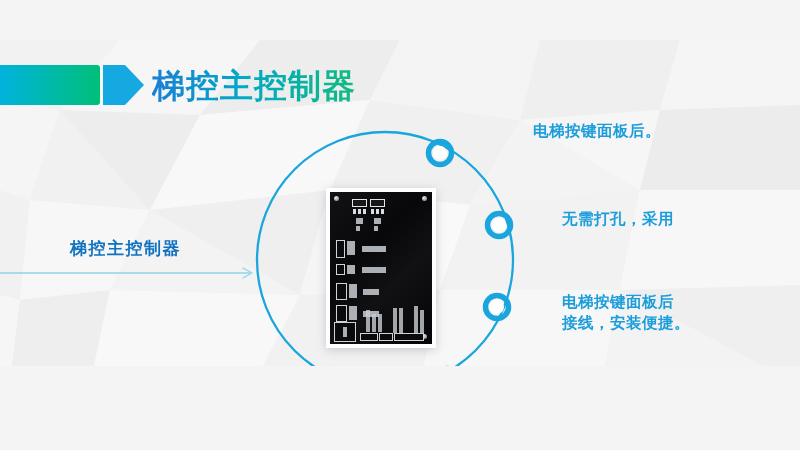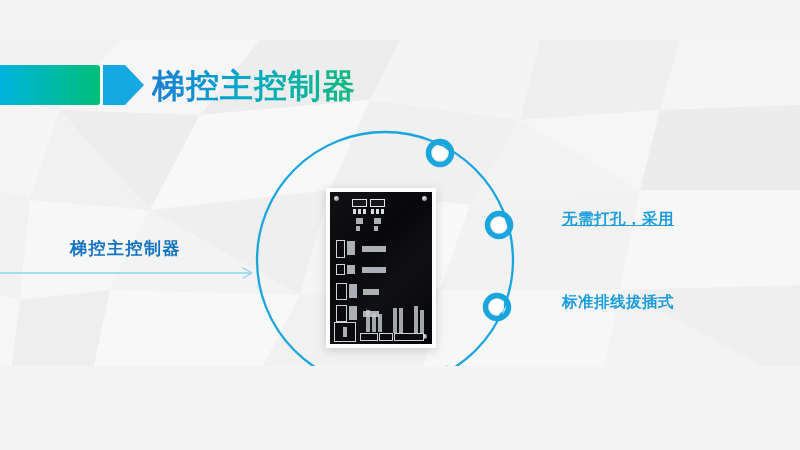--- a/index.html
+++ b/index.html
@@ -224,24 +224,26 @@
       <div class="silk-v" style="left:84px; top:114px; width:4px; height:27px;"></div>
       <div class="silk-v" style="left:90px; top:118px; width:4px; height:23px;"></div>
 
       <div class="conn" style="left:30px; top:141px; width:18px; height:8px;"></div>
       <div class="conn" style="left:49px; top:141px; width:14px; height:8px;"></div>
       <div class="conn" style="left:64px; top:141px; width:30px; height:8px;"></div>
     </div>
   </div>
 
   <div class="callout" id="callout-1" style="left:533px; top:80px;">
-  </div>
-
-  <div class="callout" id="callout-2" style="left:562px; top:168px;text-decoration:underline;">
+    <span class="l2">电梯按键面板后。</span>
+  </div>
+
+  <div class="callout" id="callout-2" style="left:562px; top:168px;">
     <span class="l1">无需打孔，采用</span>
   </div>
 
   <div class="callout" id="callout-3" style="left:562px; top:251px;">
-    <span class="l1">标准排线拔插式</span>
+    <span class="l1">电梯按键面板后</span>
+    <span class="l2">接线，安装便捷。</span>
   </div>
 
 
 </div>
 
 </body></html>

